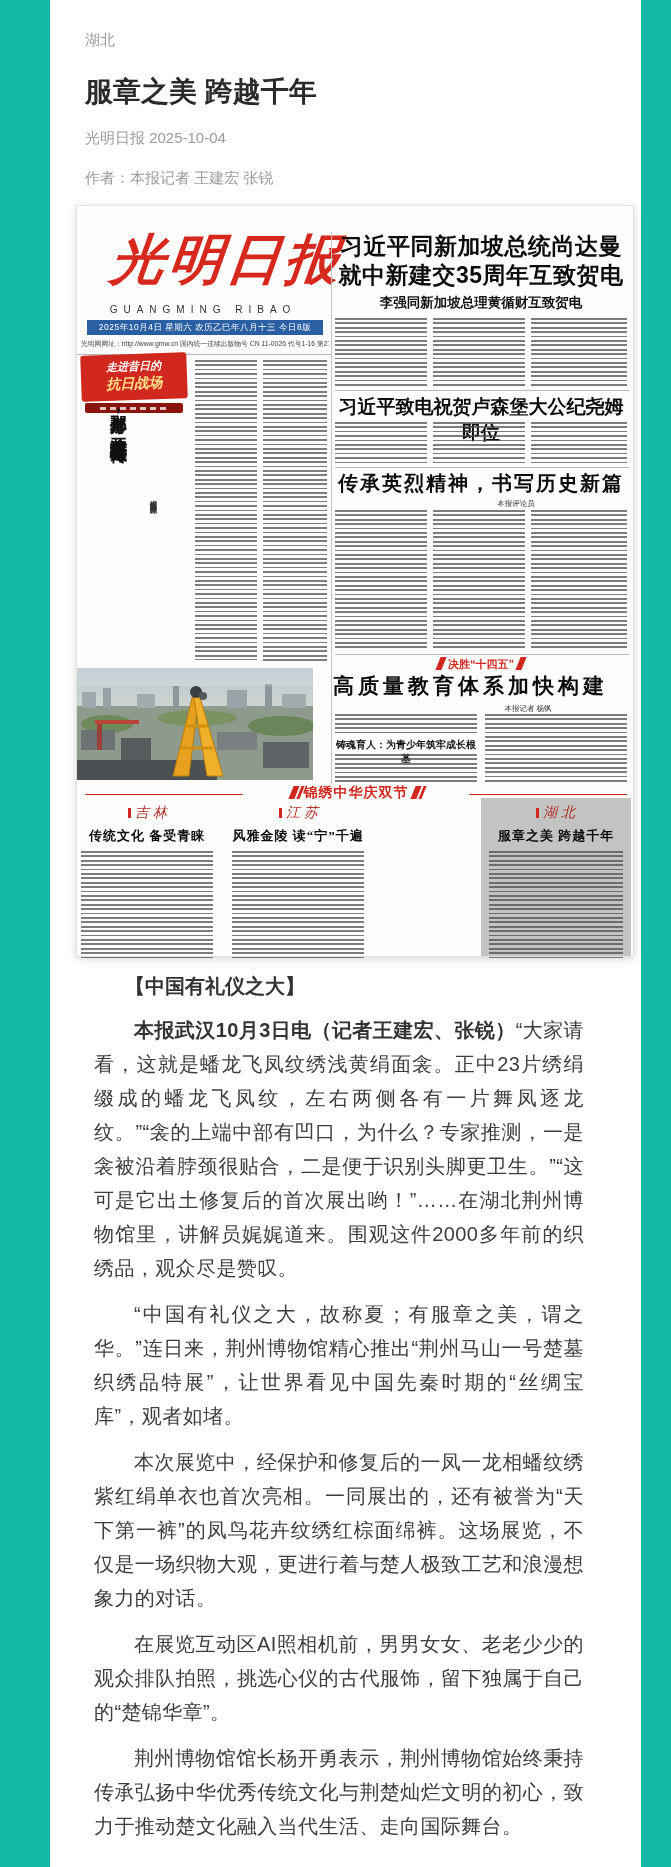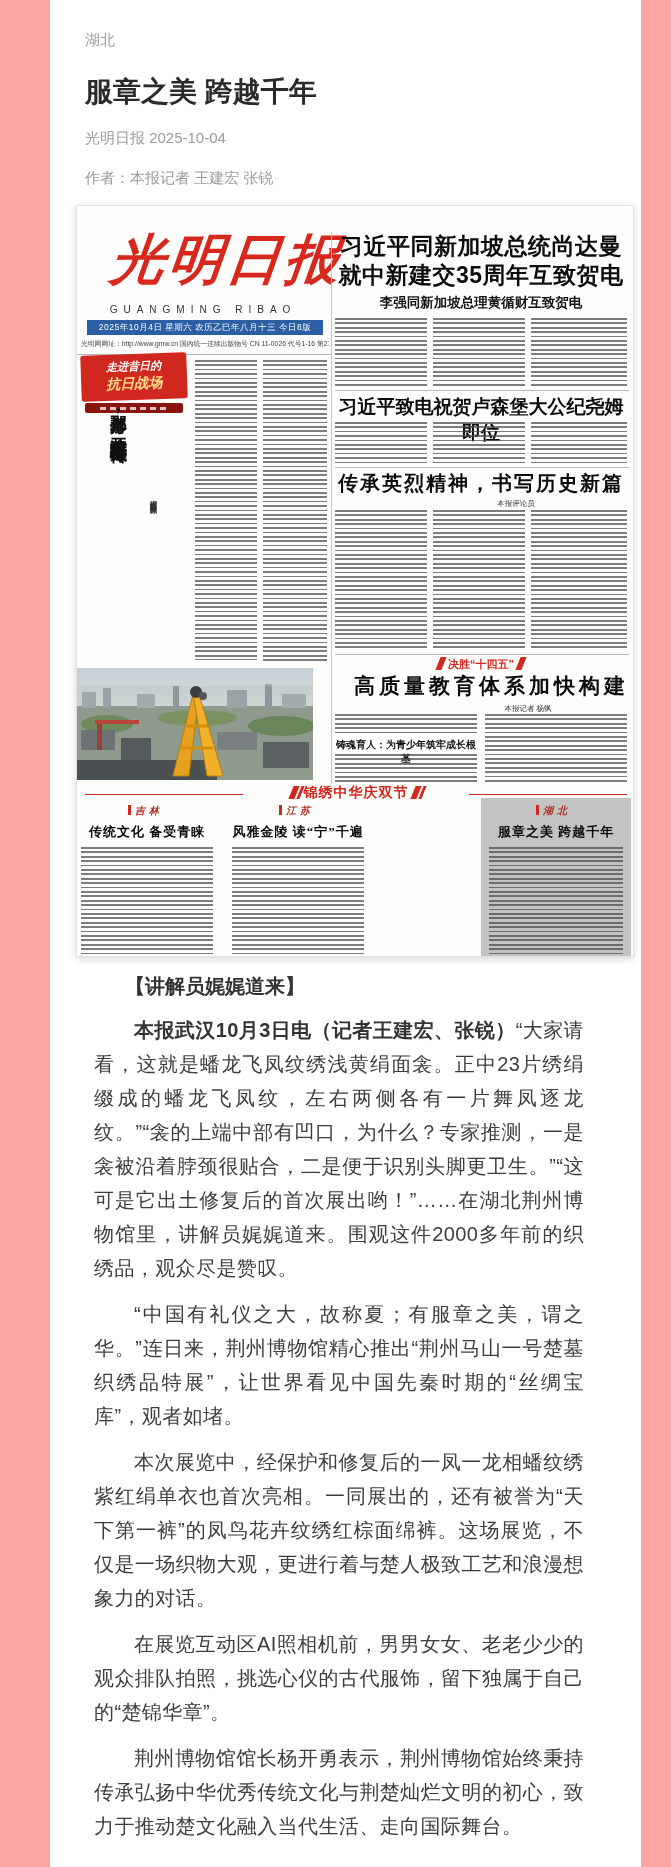--- a/index.html
+++ b/index.html
@@ -1,16 +1,16 @@
 <!DOCTYPE html>
 <html><head>
 <meta charset="utf-8">
 <style>
   html,body{margin:0;padding:0;background:#f6f6f6;font-family:"Liberation Sans","DejaVu Sans",sans-serif;}
-  .page{position:relative;width:671px;height:1867px;background:#fca5a5;overflow:hidden;}
+  .page{position:relative;width:671px;height:1867px;background:#14b8a6;overflow:hidden;}
   .card{position:absolute;left:50px;top:0;width:591px;height:1867px;background:#ffffff;}
   .category{margin:0;padding:30px 0 0 35px;font-size:15px;color:#9b9b9b;line-height:20px;}
   .title{margin:24px 30px 0 35px;font-size:28px;line-height:36px;color:#2a2a2a;font-weight:600;}
   .meta{margin:18px 0 0 35px;font-size:15px;color:#9b9b9b;line-height:20px;}
   .author{margin:20px 0 0 35px;font-size:15px;color:#9b9b9b;line-height:20px;}
 
   
   .paper{position:relative;width:558px;height:752px;margin:17px 0 0 26px;background:#fdfdfc;
          border:1px solid #e2e2e0;box-shadow:0 2px 8px rgba(0,0,0,.16);box-sizing:border-box;}
   .abs{position:absolute;}
@@ -24,41 +24,41 @@
   .datebar{left:10px;top:114px;width:236px;height:15px;background:#2b5fa3;color:#fff;font-size:8.5px;
            line-height:15px;text-align:center;letter-spacing:.5px;white-space:nowrap;overflow:hidden;}
   .infoline{left:4px;top:133px;width:248px;font-size:6.8px;color:#444;white-space:nowrap;overflow:hidden;}
   .h-main{left:256px;top:26px;width:296px;text-align:center;font-size:23px;line-height:29px;
           font-weight:900;color:#0c0c0c;letter-spacing:.5px;}
   .h-sub{left:256px;top:88px;width:296px;text-align:center;font-size:13.5px;font-weight:700;color:#111;}
   .h2{left:256px;top:188px;width:296px;text-align:center;font-size:19px;font-weight:900;color:#0c0c0c;}
   .h3{left:256px;top:264px;width:296px;text-align:center;font-size:20px;font-weight:700;color:#0c0c0c;letter-spacing:2px;}
   .byline{text-align:center;font-size:7.5px;color:#333;}
   .badge14{left:256px;top:451px;width:296px;text-align:center;font-size:11px;font-weight:900;color:#d0281e;}
-  .h4{left:256px;top:466px;width:296px;text-align:right;font-size:21px;font-weight:700;color:#0c0c0c;letter-spacing:4px;}
+  .h4{left:256px;top:466px;width:296px;text-align:left;font-size:21px;font-weight:700;color:#0c0c0c;letter-spacing:4px;}
   .subhead4{left:258px;top:532px;width:142px;text-align:center;font-size:10px;font-weight:900;color:#111;background:#fdfdfc;}
   .lbadge{left:4px;top:148px;width:106px;height:46px;background:#d0281e;border-radius:3px;
           color:#fff;text-align:center;transform:rotate(-2deg);}
   .lbadge .l1{font-size:11px;font-weight:700;font-style:italic;line-height:16px;padding-top:4px;}
   .lbadge .l2{font-size:14px;font-weight:900;font-style:italic;line-height:18px;color:#ffe08a;}
   .lbadge-strip{left:8px;top:197px;width:98px;height:10px;background:#8a150e;border-radius:2px;
           background-image:repeating-linear-gradient(to right,rgba(255,255,255,.75) 0 6px,transparent 6px 10px);
           background-size:70% 3px;background-repeat:no-repeat;background-position:center;}
   .vhead{left:22px;top:196px;height:260px;writing-mode:vertical-rl;font-size:17px;font-weight:900;
          color:#111;letter-spacing:1px;line-height:38px;}
   .vbyline{left:70px;top:288px;height:120px;writing-mode:vertical-rl;font-size:7.5px;color:#333;line-height:12px;}
   .banner{left:0;top:578px;width:558px;height:20px;}
   .banner .line{position:absolute;top:10px;height:1px;background:#d0281e;width:158px;}
   .banner .txt{position:absolute;left:0;right:0;top:0;text-align:center;font-size:14px;font-weight:900;
                color:#d0281e;letter-spacing:1px;}
   .slash{display:inline-block;width:6px;height:13px;background:#d0281e;transform:skewX(-22deg);
          vertical-align:-2px;margin:0 4px;}
   .slash.s2{width:3px;margin:0 2px 0 -2px;}
   .bcol{position:absolute;top:598px;width:132px;height:150px;}
-  .btag{font-size:10px;font-weight:700;color:#b03024;letter-spacing:4px;font-style:italic;padding-left:47px;}
+  .btag{font-size:14px;font-weight:400;color:#b03024;letter-spacing:4px;font-style:italic;padding-left:47px;}
   .bbar{display:inline-block;width:3px;height:10px;background:#d0281e;margin-right:4px;vertical-align:-1px;}
   .btitle{margin-top:5px;text-align:center;font-size:13px;font-weight:700;color:#0c0c0c;letter-spacing:1px;}
   .photo{left:0;top:462px;width:236px;height:112px;}
 
   
   .section-tag{margin:14px 30px 0 35px;font-size:20px;line-height:30px;font-weight:700;color:#333;text-indent:2em;}
   .para{margin:12px 57px 0 44px;font-size:20px;line-height:34px;color:#3d3d3d;letter-spacing:.4px;
         text-align:justify;text-indent:2em;}
   .para b{color:#333;}
 </style>
@@ -176,21 +176,21 @@
         <div class="btitle serif">风雅金陵 读“宁”千遍</div>
         <div class="sim" style="margin-top:6px;height:108px;"></div>
       </div>
       <div class="bcol" style="left:412px;width:134px;">
         <div class="btag serif"><span class="bbar"></span><span>湖北</span></div>
         <div class="btitle serif">服章之美 跨越千年</div>
         <div class="sim" style="margin-top:6px;height:108px;"></div>
       </div>
     </div>
 
-    <div class="section-tag">【讲解员娓娓道来】</div>
+    <div class="section-tag">【中国有礼仪之大】</div>
 
     <p class="para"><b>本报武汉10月3日电（记者王建宏、张锐）</b><span>“大家请看，这就是蟠龙飞凤纹绣浅黄绢面衾。正中23片绣绢缀成的蟠龙飞凤纹，左右两侧各有一片舞凤逐龙纹。”“衾的上端中部有凹口，为什么？专家推测，一是衾被沿着脖颈很贴合，二是便于识别头脚更卫生。”“这可是它出土修复后的首次展出哟！”……在湖北荆州博物馆里，讲解员娓娓道来。围观这件2000多年前的织绣品，观众尽是赞叹。</span></p>
     <p class="para">“中国有礼仪之大，故称夏；有服章之美，谓之华。”连日来，荆州博物馆精心推出“荆州马山一号楚墓织绣品特展”，让世界看见中国先秦时期的“丝绸宝库”，观者如堵。</p>
     <p class="para">本次展览中，经保护和修复后的一凤一龙相蟠纹绣紫红绢单衣也首次亮相。一同展出的，还有被誉为“天下第一裤”的凤鸟花卉纹绣红棕面绵裤。这场展览，不仅是一场织物大观，更进行着与楚人极致工艺和浪漫想象力的对话。</p>
     <p class="para">在展览互动区AI照相机前，男男女女、老老少少的观众排队拍照，挑选心仪的古代服饰，留下独属于自己的“楚锦华章”。</p>
     <p class="para">荆州博物馆馆长杨开勇表示，荆州博物馆始终秉持传承弘扬中华优秀传统文化与荆楚灿烂文明的初心，致力于推动楚文化融入当代生活、走向国际舞台。</p>
 
   </div>
 </div>
 

